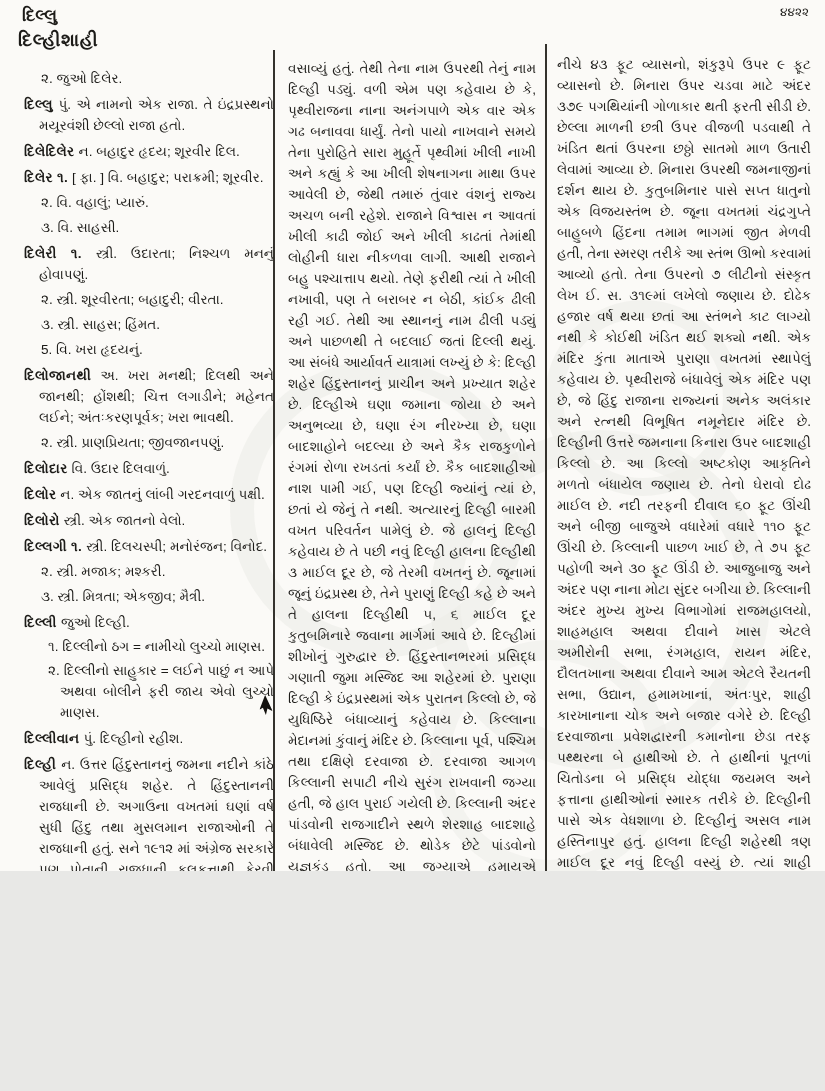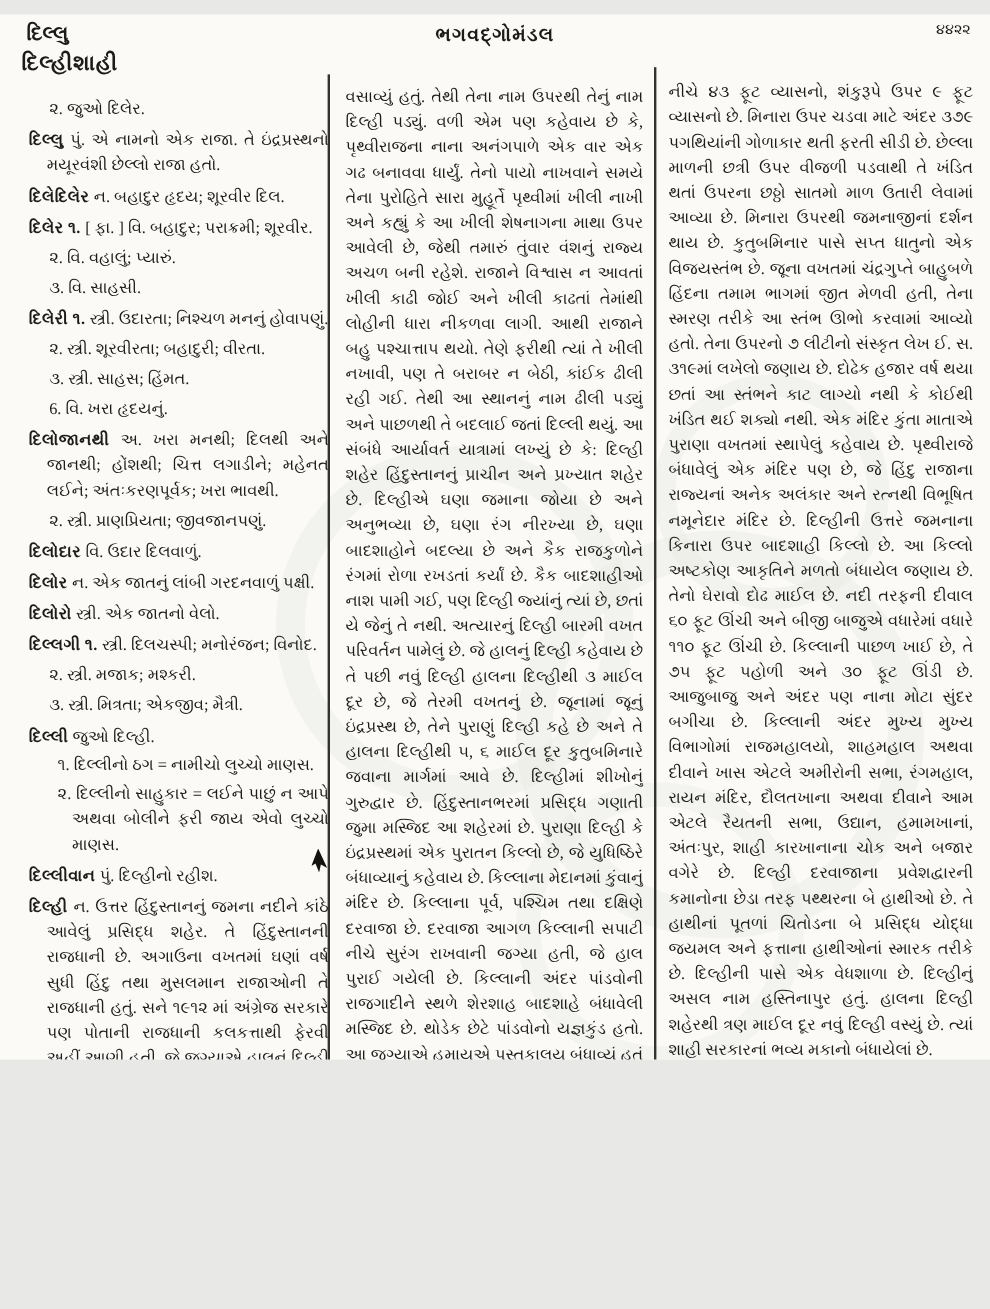--- a/index.html
+++ b/index.html
@@ -1,19 +1,19 @@
 <!DOCTYPE html>
 <html><head>
 <meta charset="utf-8">
 <style>
   html,body { margin:0; padding:0; background:#e8e8e6; }
   #page {
-    position:relative; width:825px; height:871px; margin:12px auto;
+    position:relative; width:825px; height:871px; margin:0 auto;
     background:#fbfaf7; overflow:hidden;
-    font-family:Liberation Serif, serif;
+    font-family:Liberation Sans, sans-serif;
     color:#1c1b18;
   }
   
   .ring { position:absolute; border-radius:50%; border:24px solid #ecece7; opacity:.6; z-index:0; }
   #ring1 { left:230px; top:360px; width:250px; height:250px; }
   #ring2 { left:430px; top:430px; width:280px; height:280px; border-width:30px; }
   #ring3 { left:545px; top:300px; width:160px; height:160px; border-width:18px; }
   #ring4 { left:430px; top:640px; width:200px; height:200px; border-width:20px; opacity:.5; }
 
   
@@ -54,38 +54,37 @@
 <body>
 
 <div id="page">
 
   <div class="ring" id="ring1"></div>
   <div class="ring" id="ring2"></div>
   <div class="ring" id="ring3"></div>
   <div class="ring" id="ring4"></div>
 
   <div class="hdr" id="guide-word">દિલ્લુ</div>
-  <div class="hdr" id="book-title">ભગવદ્ગોમંડલ</div>
   <div class="hdr" id="page-number">૪૪૨૨</div>
   <div class="hdr" id="cont-head">દિલ્હીશાહી</div>
 
   <div class="vrule" id="vrule-left"></div>
   <div class="vrule" id="vrule-right"></div>
 
   <div class="col" id="col-left">
       <p class="para sense"><span>૨. જુઓ દિલેર.</span></p>
       <p class="para entry"><b class="hw">દિલ્લુ </b><span>પું. એ નામનો એક રાજા. તે ઇંદ્રપ્રસ્થનો મયૂરવંશી છેલ્લો રાજા હતો.</span></p>
       <p class="para entry"><b class="hw">દિલેદિલેર </b><span>ન. બહાદુર હૃદય; શૂરવીર દિલ.</span></p>
       <p class="para entry"><b class="hw">દિલેર ૧. </b><span>[ ફા. ] વિ. બહાદુર; પરાક્રમી; શૂરવીર.</span></p>
       <p class="para sense"><span>૨. વિ. વહાલું; પ્યારું.</span></p>
       <p class="para sense"><span>૩. વિ. સાહસી.</span></p>
       <p class="para entry"><b class="hw">દિલેરી ૧. </b><span>સ્ત્રી. ઉદારતા; નિશ્ચળ મનનું હોવાપણું.</span></p>
       <p class="para sense"><span>૨. સ્ત્રી. શૂરવીરતા; બહાદુરી; વીરતા.</span></p>
       <p class="para sense"><span>૩. સ્ત્રી. સાહસ; હિંમત.</span></p>
-      <p class="para sense"><span>6. વિ. ખરા હૃદયનું.</span></p>
+      <p class="para sense"><span>5. વિ. ખરા હૃદયનું.</span></p>
       <p class="para entry"><b class="hw">દિલોજાનથી </b><span>અ. ખરા મનથી; દિલથી અને જાનથી; હોંશથી; ચિત્ત લગાડીને; મહેનત લઈને; અંતઃકરણપૂર્વક; ખરા ભાવથી.</span></p>
       <p class="para sense"><span>૨. સ્ત્રી. પ્રાણપ્રિયતા; જીવજાનપણું.</span></p>
       <p class="para entry"><b class="hw">દિલોદાર </b><span>વિ. ઉદાર દિલવાળું.</span></p>
       <p class="para entry"><b class="hw">દિલોર </b><span>ન. એક જાતનું લાંબી ગરદનવાળું પક્ષી.</span></p>
       <p class="para entry"><b class="hw">દિલોરો </b><span>સ્ત્રી. એક જાતનો વેલો.</span></p>
       <p class="para entry"><b class="hw">દિલ્લગી ૧. </b><span>સ્ત્રી. દિલચસ્પી; મનોરંજન; વિનોદ.</span></p>
       <p class="para sense"><span>૨. સ્ત્રી. મજાક; મશ્કરી.</span></p>
       <p class="para sense"><span>૩. સ્ત્રી. મિત્રતા; એકજીવ; મૈત્રી.</span></p>
       <p class="para entry"><b class="hw">દિલ્લી </b><span>જુઓ દિલ્હી.</span></p>
       <p class="para idiom"><span>૧. દિલ્લીનો ઠગ = નામીચો લુચ્ચો માણસ.</span></p>

